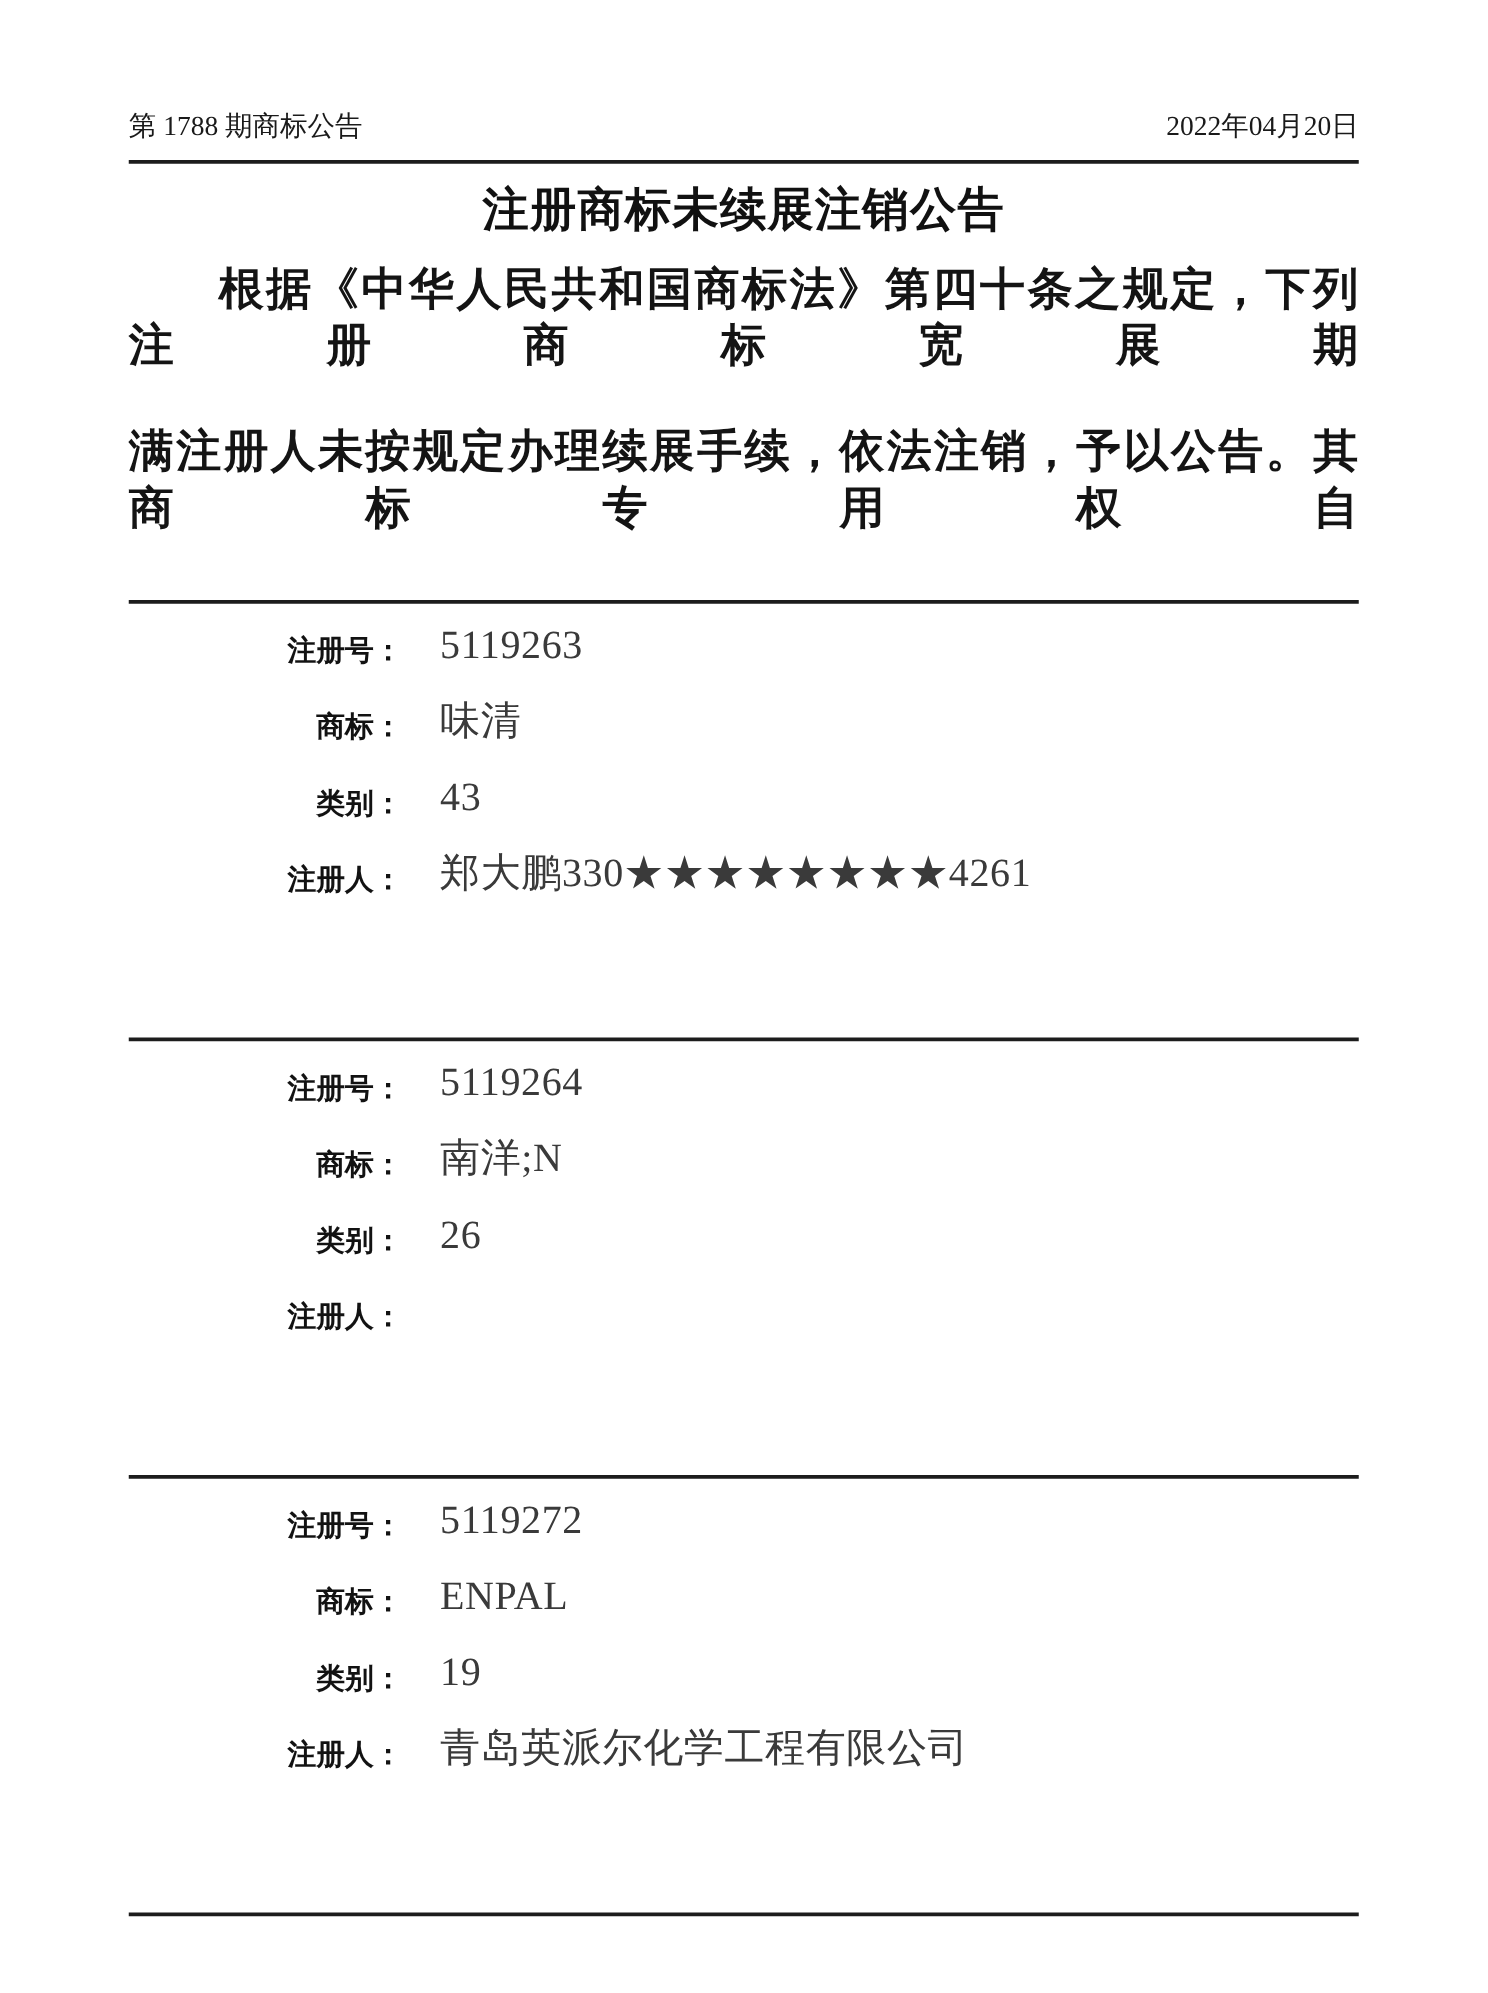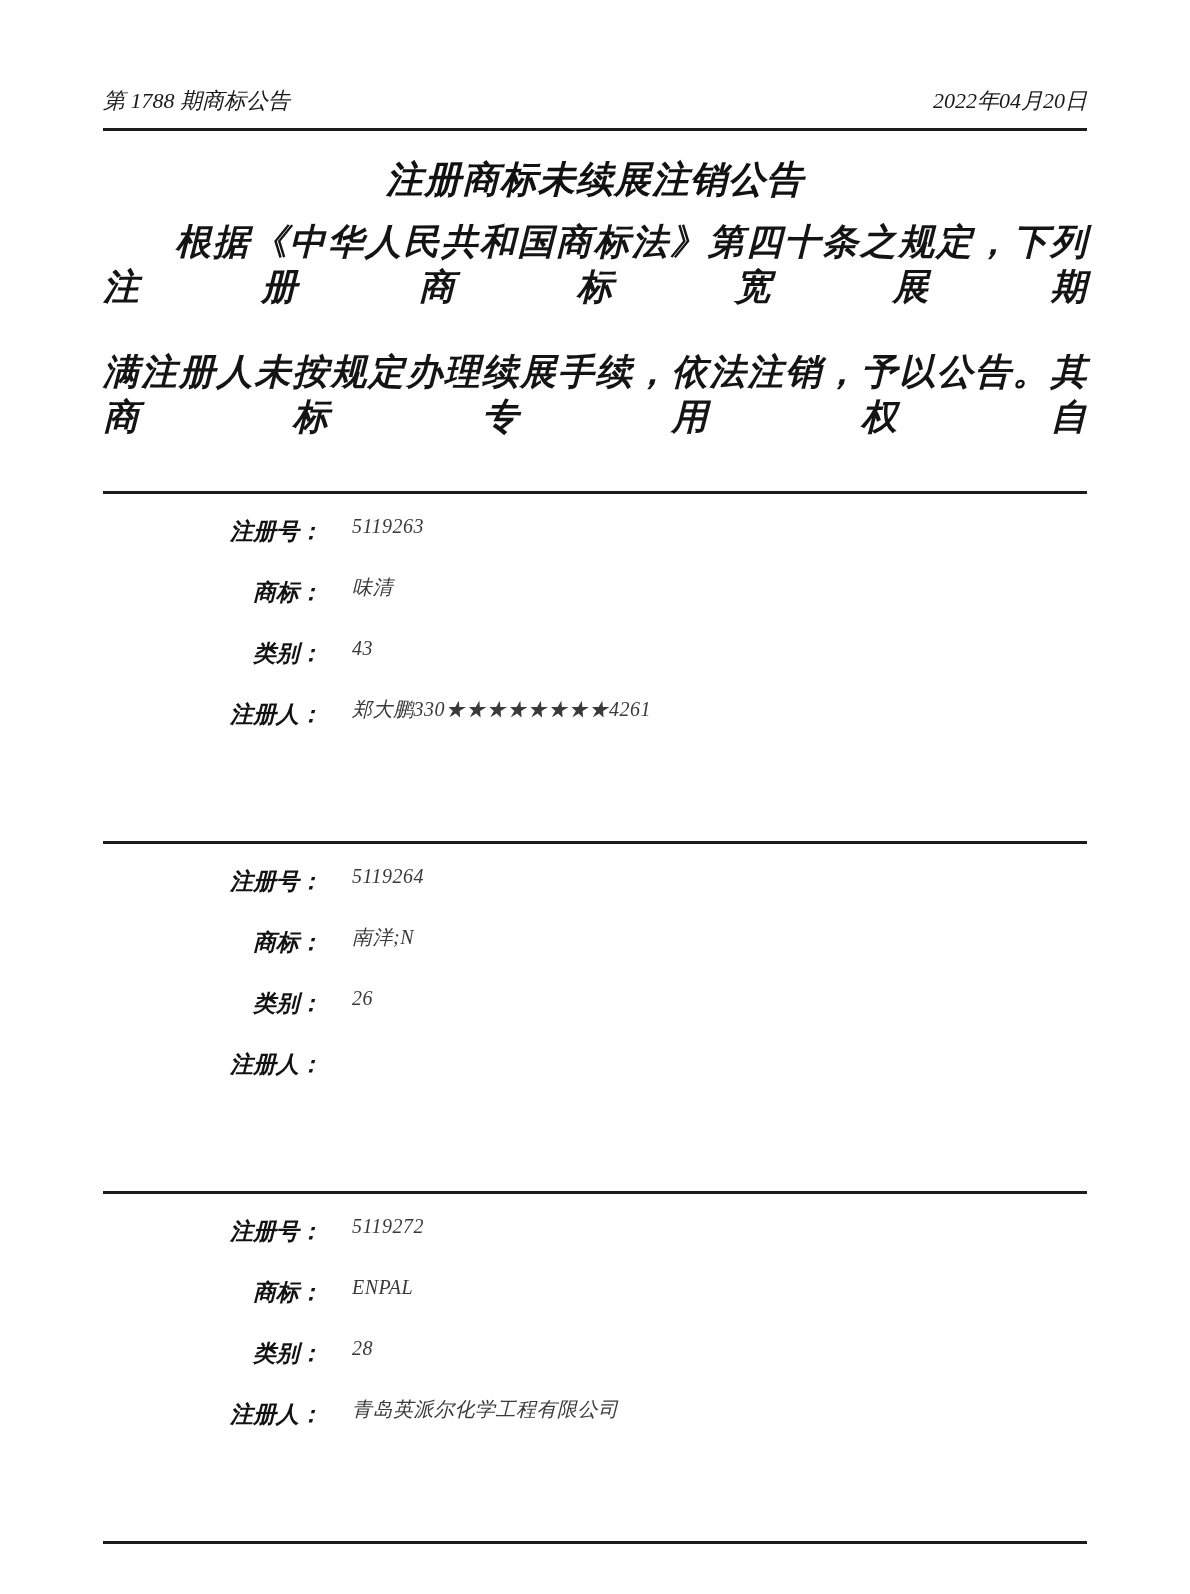--- a/index.html
+++ b/index.html
@@ -9,35 +9,34 @@
     height: 1594px;
     background: #ffffff;
     color: #1a1a1a;
     font-family: "Liberation Serif", "DejaVu Serif", serif;
     overflow: hidden;
   }
   .page {
     width: 1190px;
     height: 1594px;
     padding: 88px 103px 0 103px;
-    font-style: italic;
   }
   
   .running-head {
     display: flex;
     justify-content: space-between;
     align-items: flex-end;
     font-size: 22px;
     line-height: 26px;
     padding-bottom: 14px;
     border-bottom: 3px solid #1c1c1c;
   }
   
   .doc-title {
-    margin-top: 25px;
+    margin-top: 14px;
     font-size: 37px;
     font-weight: bold;
     line-height: 48px;
     text-align: center;
     letter-spacing: 1px;
     color: #111;
   }
   
   .intro {
     margin-top: 16px;
@@ -67,21 +66,21 @@
     text-align: right;
     font-family: "Liberation Sans", "DejaVu Sans", sans-serif;
     font-weight: bold;
     font-size: 23px;
     color: #121212;
     flex: none;
     margin-top: 10px;
   }
   .field-value {
     margin-left: 30px;
-    font-size: 20px;
+    font-size: 32px;
     color: #3a3a3a;
     letter-spacing: 0.5px;
     white-space: nowrap;
   }
   .closing-rule {
     border-top: 3px solid #1c1c1c;
     height: 0;
   }
 </style>
 </head>
@@ -144,21 +143,21 @@
       <div class="field-row">
         <span class="field-label">注册号：</span>
         <span class="field-value">5119272</span>
       </div>
       <div class="field-row">
         <span class="field-label">商标：</span>
         <span class="field-value">ENPAL</span>
       </div>
       <div class="field-row">
         <span class="field-label">类别：</span>
-        <span class="field-value">28</span>
+        <span class="field-value">19</span>
       </div>
       <div class="field-row">
         <span class="field-label">注册人：</span>
         <span class="field-value">青岛英派尔化学工程有限公司</span>
       </div>
     </div>
 
     <div class="closing-rule"></div>
   </div>
 

